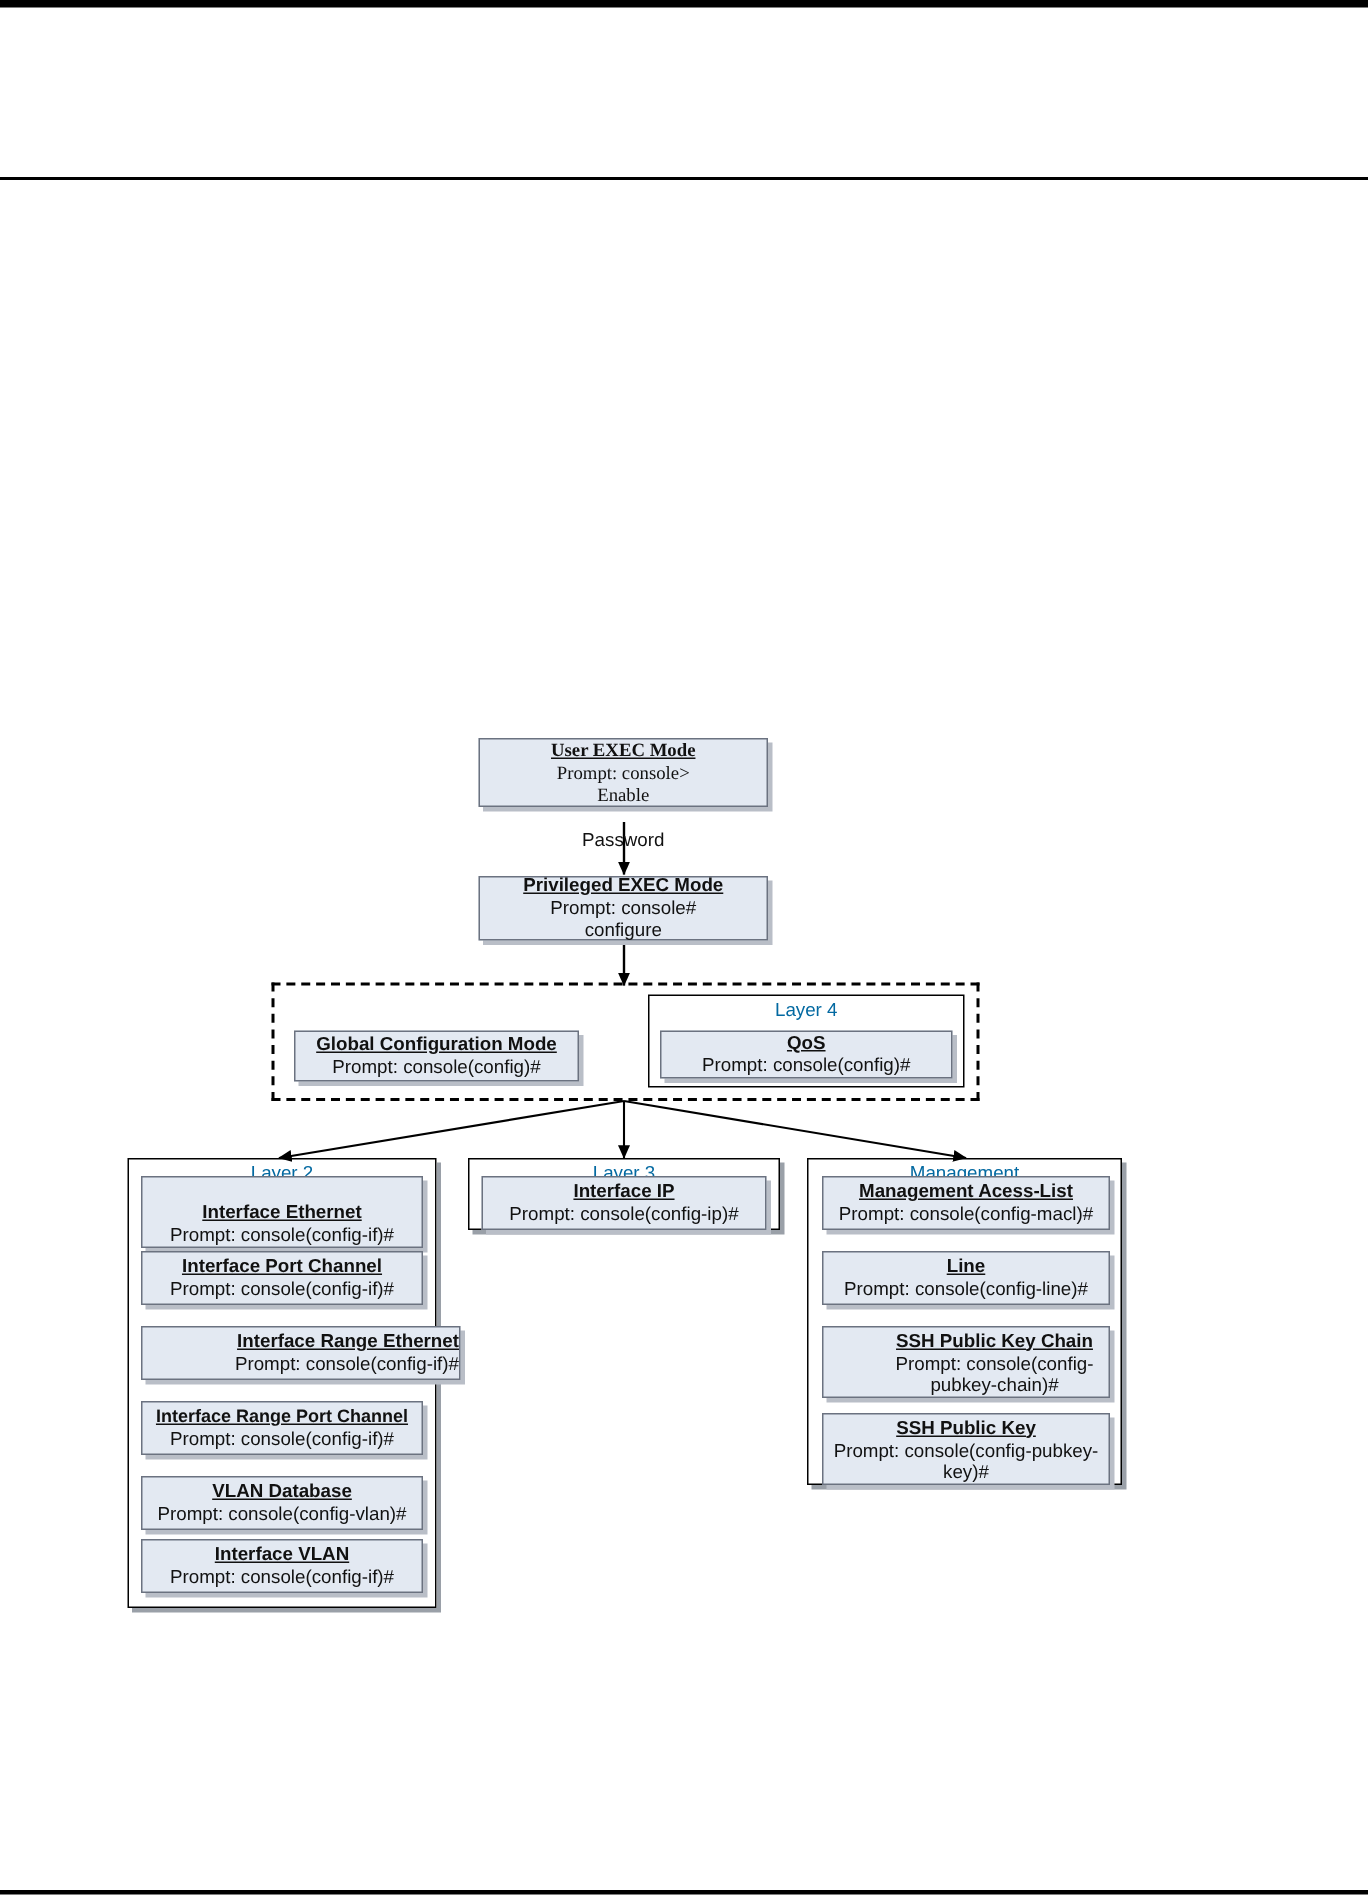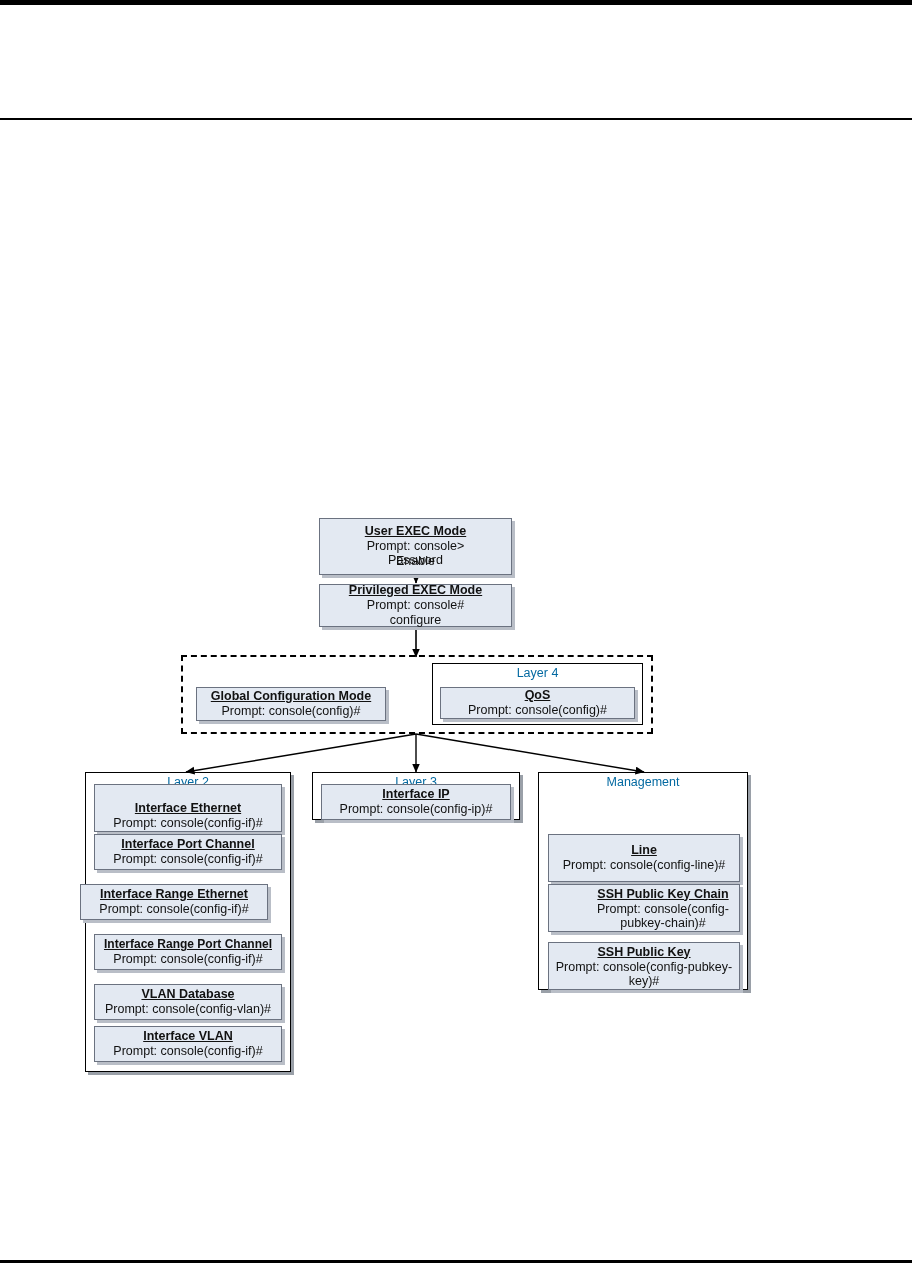--- a/index.html
+++ b/index.html
@@ -93,21 +93,21 @@
 
     <line x1="416" y1="625" x2="416" y2="657" stroke="#000" stroke-width="1.6" marker-end="url(#ah)"></line>
 
     <line x1="416" y1="734" x2="186" y2="772" stroke="#000" stroke-width="1.4" marker-end="url(#ah)"></line>
 
     <line x1="416" y1="734" x2="416" y2="772" stroke="#000" stroke-width="1.4" marker-end="url(#ah)"></line>
 
     <line x1="416" y1="734" x2="644" y2="772" stroke="#000" stroke-width="1.4" marker-end="url(#ah)"></line>
   </svg>
 
-  <div class="node" style="left:319px;top:518px;width:193px;height:57px;">
+  <div class="node" style="left:319px;top:492px;width:193px;height:46px;font-family:Liberation Serif, serif;">
     <div class="title">User EXEC Mode</div>
     <div class="prompt">Prompt: console&gt;</div>
     <div class="prompt">Enable</div>
   </div>
 
   <div class="edge-label" style="left:319px;top:553px;width:193px;">Password</div>
 
   <div class="node" style="left:319px;top:584px;width:193px;height:43px;">
     <div class="title">Privileged EXEC Mode</div>
     <div class="prompt">Prompt: console#</div>
@@ -134,21 +134,21 @@
   </div>
 
   <div class="node" style="left:94px;top:784px;width:188px;height:48px;justify-content:flex-end;">
     <div class="title">Interface Ethernet</div>
     <div class="prompt">Prompt: console(config-if)#</div>
   </div>
   <div class="node" style="left:94px;top:834px;width:188px;height:36px;text-align:center;">
     <div class="title">Interface Port Channel</div>
     <div class="prompt">Prompt: console(config-if)#</div>
   </div>
-  <div class="node" style="left:80px;top:884px;width:188px;height:36px;">
+  <div class="node" style="left:94px;top:884px;width:213px;height:36px;align-items:flex-end;">
     <div class="title">Interface Range Ethernet</div>
     <div class="prompt">Prompt: console(config-if)#</div>
   </div>
   <div class="node" style="left:94px;top:934px;width:188px;height:36px;">
     <div class="title" style="font-size:12px;">Interface Range Port Channel</div>
     <div class="prompt">Prompt: console(config-if)#</div>
   </div>
   <div class="node" style="left:94px;top:984px;width:188px;height:36px;">
     <div class="title">VLAN Database</div>
     <div class="prompt">Prompt: console(config-vlan)#</div>
@@ -163,21 +163,25 @@
   </div>
   <div class="node" style="left:321px;top:784px;width:190px;height:36px;">
     <div class="title">Interface IP</div>
     <div class="prompt">Prompt: console(config-ip)#</div>
   </div>
 
   <div class="group shadow" style="left:538px;top:772px;width:210px;height:218px;">
     <div class="group-label">Management</div>
   </div>
 
-  <div class="node" style="left:548px;top:834px;width:192px;height:48px;">
+  <div class="node" style="left:548px;top:784px;width:192px;height:36px;">
+    <div class="title">Management Acess-List</div>
+    <div class="prompt">Prompt: console(config-macl)#</div>
+  </div>
+  <div class="node" style="left:548px;top:834px;width:192px;height:36px;">
     <div class="title">Line</div>
     <div class="prompt">Prompt: console(config-line)#</div>
   </div>
   <div class="node" style="left:548px;top:884px;width:192px;height:48px;padding-left:38px;">
     <div class="title">SSH Public Key Chain</div>
     <div class="prompt wrap" style="max-width:180px;">Prompt: console(config-pubkey-chain)#</div>
   </div>
   <div class="node" style="left:548px;top:942px;width:192px;height:48px;">
     <div class="title">SSH Public Key</div>
     <div class="prompt wrap" style="max-width:180px;">Prompt: console(config-pubkey-key)#</div>

